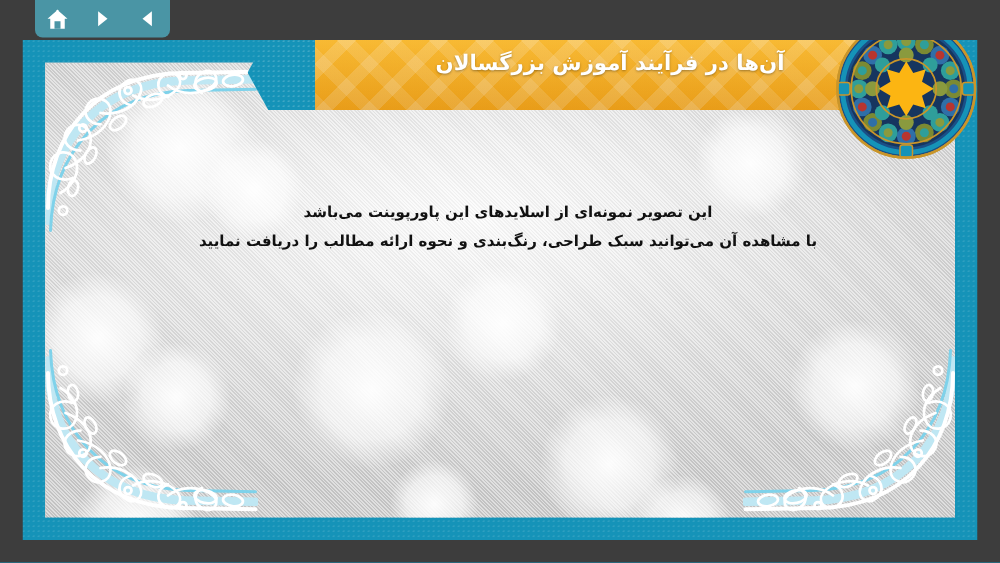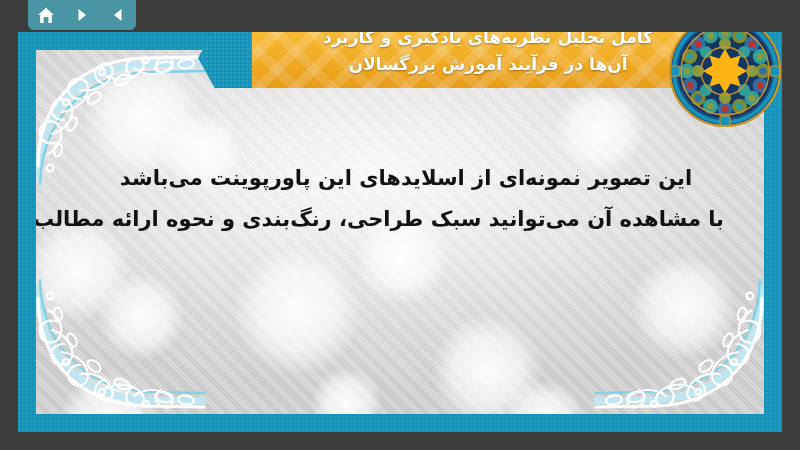--- a/index.html
+++ b/index.html
@@ -106,21 +106,21 @@
   
   #medallion {
     position:absolute; left:668px; top:14px; width:114px; height:114px; z-index:35;
   }
   #medallion svg { display:block; }
 
   
   #body-text {
     position:absolute; left:52px; right:40px; top:108px;
     direction:rtl; text-align:center;
-    color:#111; font-size:21px; font-weight:700; line-height:1.95;
+    color:#111; font-size:12px; font-weight:700; line-height:1.95;
     z-index:20; white-space:nowrap;
   }
   #body-text .ln { display:block; }
 </style>
 </head>
 <body>
 
 <div id="chrome">
   <div id="navbar">
 
@@ -168,21 +168,21 @@
     <div class="bokeh" style="left:320px; top:162px; width:92px;  height:92px;"></div>
     <div class="bokeh" style="left:396px; top:266px; width:110px; height:110px;"></div>
     <div class="bokeh" style="left:24px;  top:322px; width:96px;  height:96px;"></div>
     <div class="bokeh" style="left:520px; top:36px;  width:88px;  height:88px;"></div>
     <div class="bokeh" style="left:596px; top:206px; width:104px; height:104px;"></div>
     <div class="bokeh" style="left:470px; top:330px; width:78px;  height:78px;"></div>
     <div class="bokeh" style="left:276px; top:318px; width:70px;  height:70px;"></div>
 
     <div id="body-text">
       <span class="ln">این تصویر نمونه‌ای از اسلایدهای این پاورپوینت می‌باشد</span>
-      <span class="ln">با مشاهده آن می‌توانید سبک طراحی، رنگ‌بندی و نحوه ارائه مطالب را بررسی نمایید</span>
+      <span class="ln">با مشاهده آن می‌توانید سبک طراحی، رنگ‌بندی و نحوه ارائه مطالب را دریافت نمایید</span>
     </div>
 
     <svg class="orn tl" viewBox="0 0 170 150" aria-hidden="true">
       <g fill="none" stroke="#ffffff" stroke-width="2.2" stroke-linecap="round">
         <path d="M2 126 C2 62 44 16 112 14 L168 13" stroke="#bfe7f3" stroke-width="7"></path>
         <path d="M2 116 C2 58 40 10 108 8 L168 7" stroke="#ffffff" stroke-width="3.2"></path>
         <path d="M4 134 C6 70 48 24 114 22 L168 21" stroke="#7fd2ea" stroke-width="2.4"></path>
         <path d="M12 104 c10 -6 16 -16 12 -26 c-4 -10 -18 -8 -20 2 c-2 10 8 16 18 12"></path>
         <path d="M16 84 c12 -4 22 -14 20 -26 c-2 -10 -16 -12 -20 -2 c-3 8 4 14 12 14"></path>
         <path d="M26 62 c14 -2 26 -12 26 -24 c0 -9 -12 -13 -18 -5 c-5 7 0 16 10 16"></path>
@@ -252,21 +252,20 @@
   </div>
 </div>
 
 <div id="tab"></div>
 
 <div id="banner-wrap">
   <div id="banner">
     <div class="glow"></div>
   </div>
   <div id="title">
-    <span>کامل تحلیل نظریه‌های یادگیری و کاربرد</span>
     <span>آن‌ها در فرآیند آموزش بزرگسالان</span>
   </div>
 </div>
 
 <div id="medallion">
   <svg width="114" height="114" viewBox="0 0 114 114" aria-hidden="true">
     <defs>
       <clipPath id="mclip">
           <circle cx="57" cy="57" r="55"></circle>
         </clipPath>

